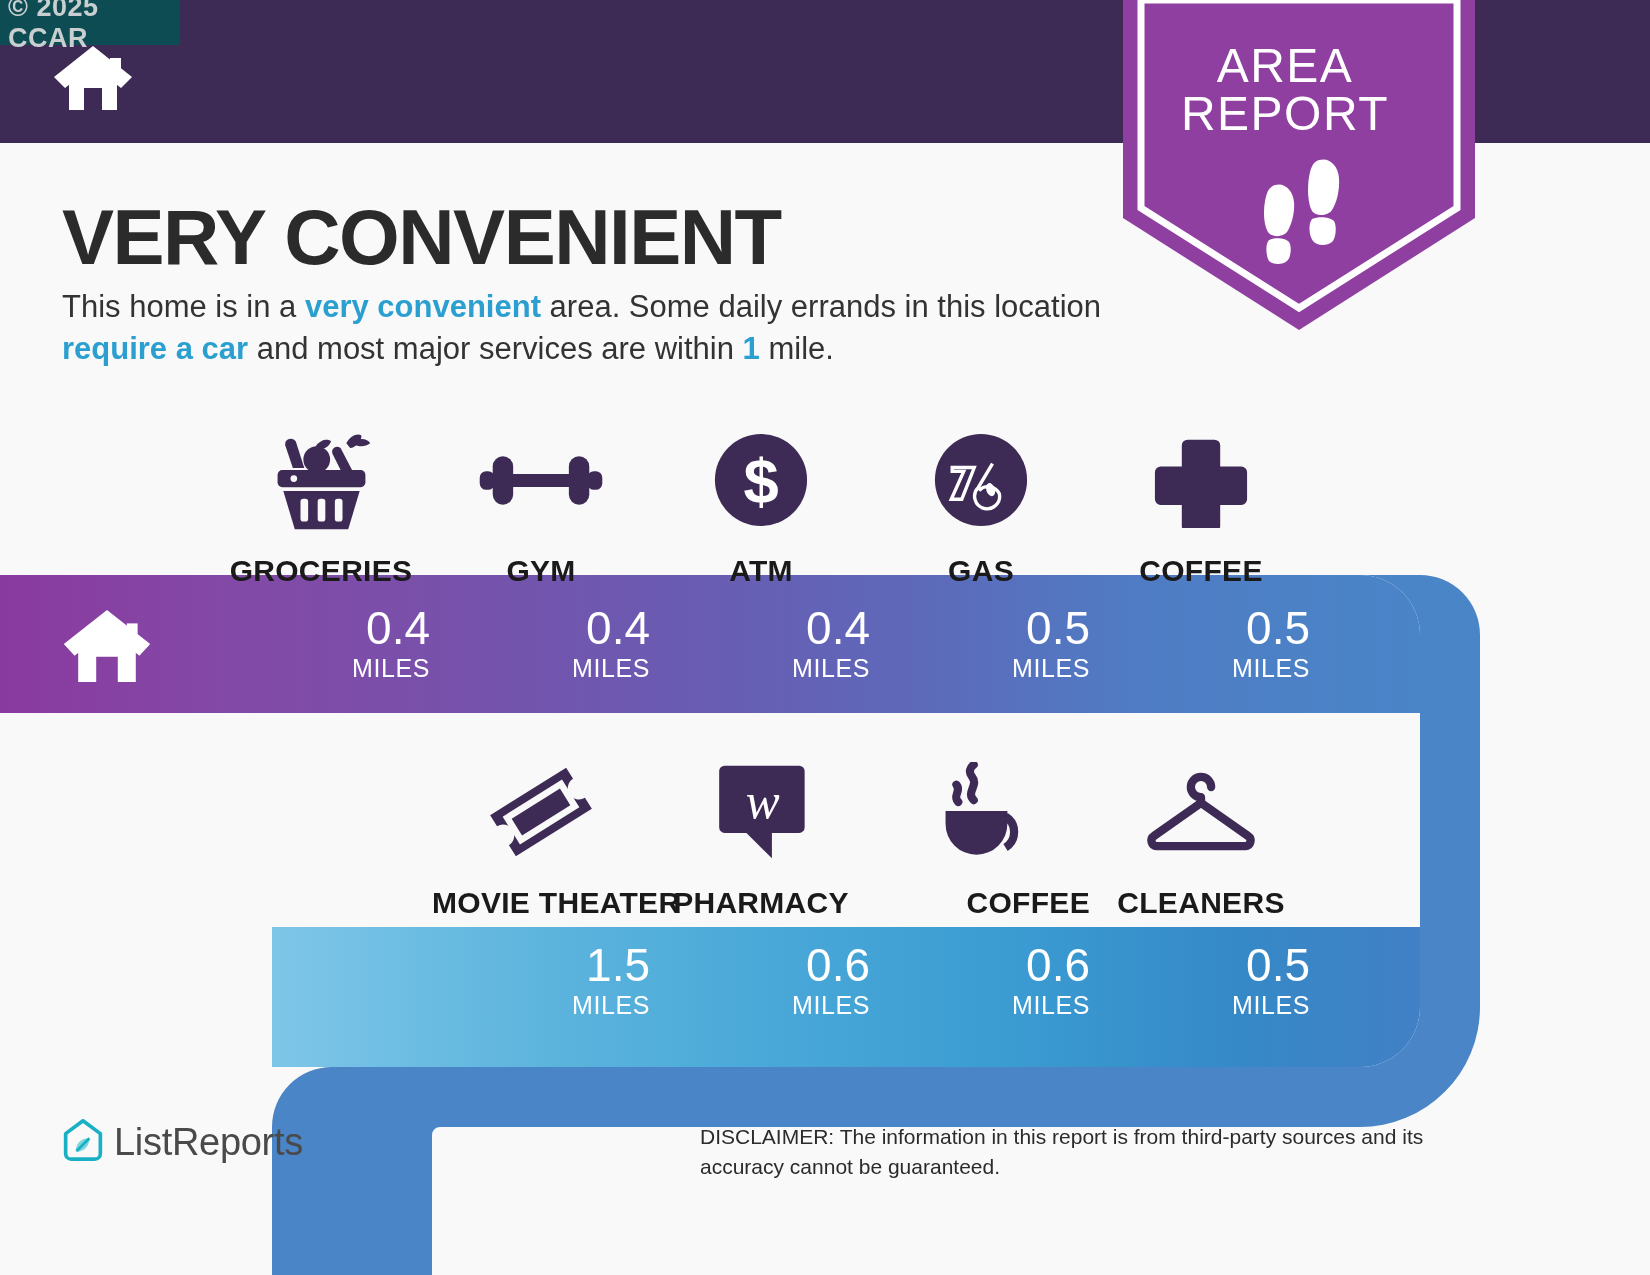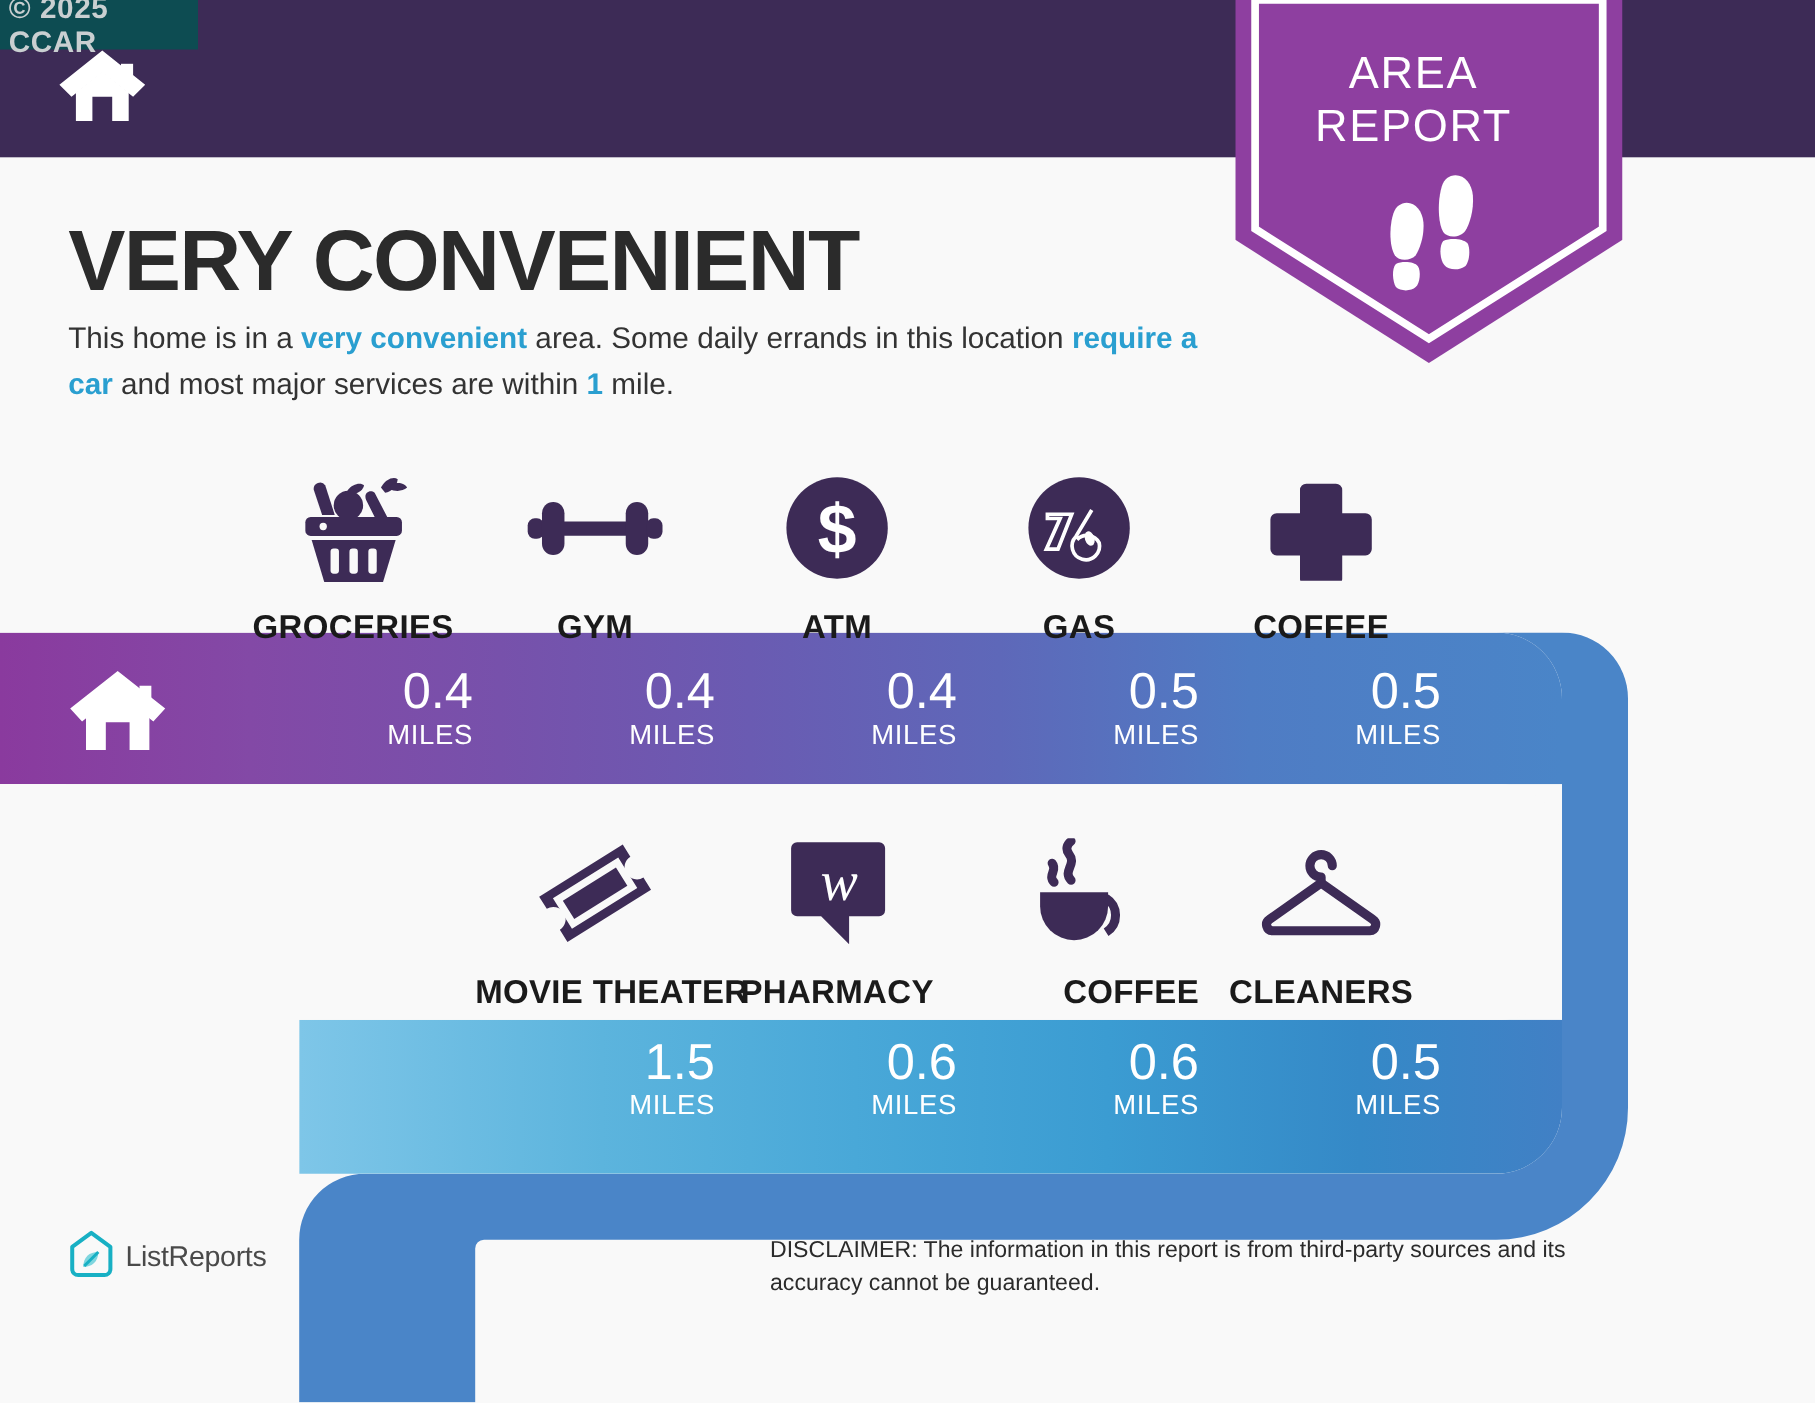--- a/index.html
+++ b/index.html
@@ -46,38 +46,38 @@
     position: absolute; left: 1123px; top: 0;
     width: 352px; height: 330px;
     z-index: 6;
   }
   .badge svg { display: block; }
   .badge-text {
     position: absolute; left: 0; top: 42px;
     width: 324px;
     text-align: center;
     color: #ffffff;
-    font-size: 41px;
+    font-size: 48px;
     line-height: 48px;
     letter-spacing: 1.5px;
     font-weight: 400;
   }
 
   
   .headline {
     position: absolute; left: 62px; top: 192px;
     font-size: 78px;
     font-weight: bold;
     color: #2b2b2b;
     letter-spacing: -1.5px;
   }
   .subcopy {
     position: absolute; left: 62px; top: 286px;
     width: 1040px;
-    font-size: 27px;
+    font-size: 31px;
     line-height: 42px;
     color: #333333;
   }
   .subcopy b { color: #2a9fd0; font-weight: bold; }
 
   
   .snake { position: absolute; left: 0; top: 575px; width: 1650px; height: 700px; }
 
   
   .icon-row { position: absolute; left: 0; width: 1650px; z-index: 4; }
@@ -112,21 +112,21 @@
 
   .home-marker { position: absolute; left: 62px; top: 608px; z-index: 4; }
 
   
   .lr-logo {
     position: absolute; left: 62px; top: 1118px;
     display: flex; align-items: center; gap: 10px;
     z-index: 5;
   }
   .lr-word {
-    font-size: 26px;
+    font-size: 38px;
     color: #4a4a4a;
     letter-spacing: -0.3px;
   }
   .disclaimer {
     position: absolute; left: 700px; top: 1122px;
     width: 810px;
     font-size: 21px;
     line-height: 30px;
     color: #2b2b2b;
     z-index: 5;

